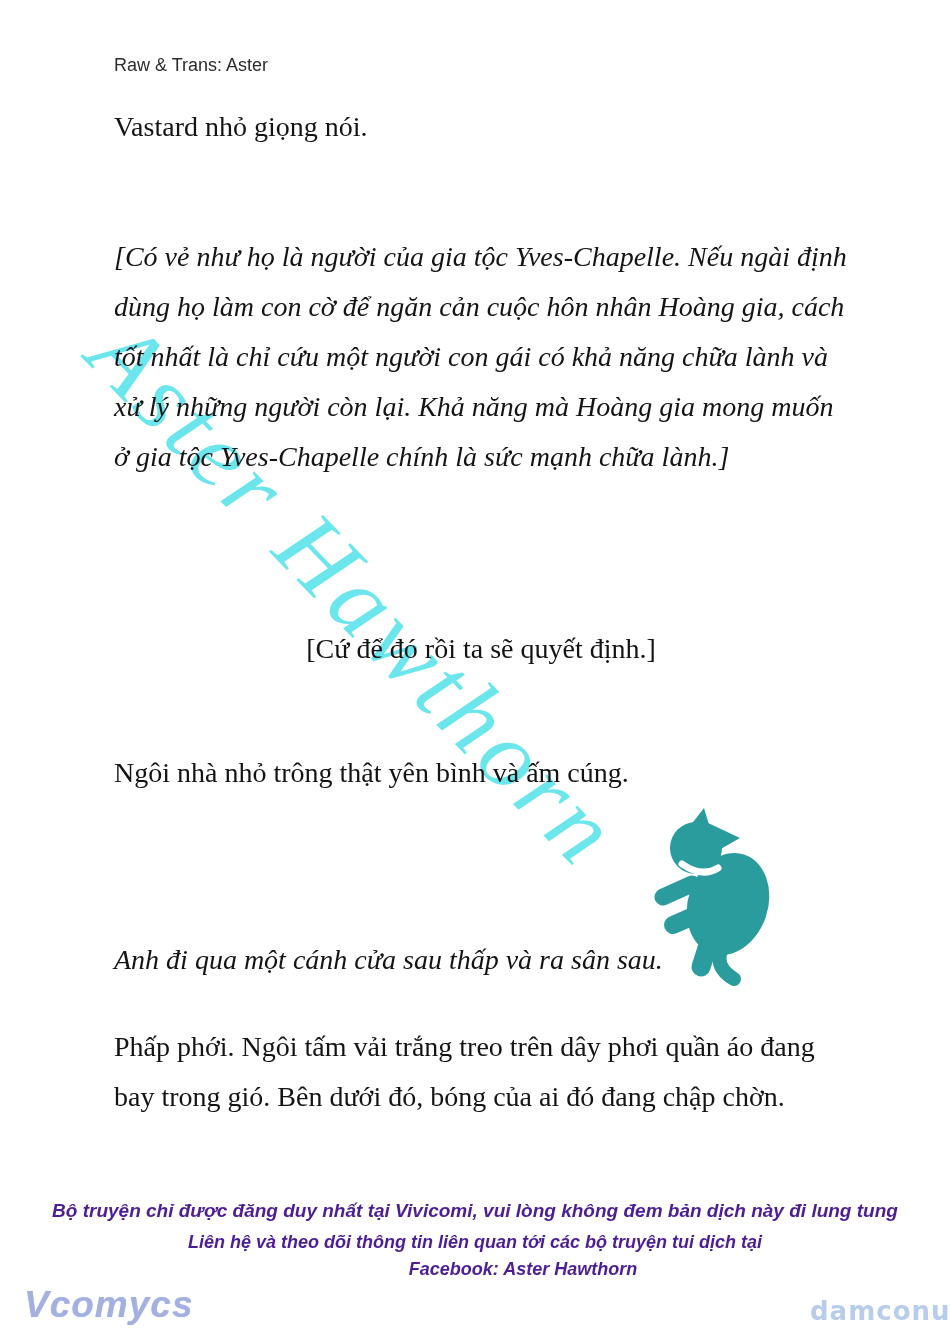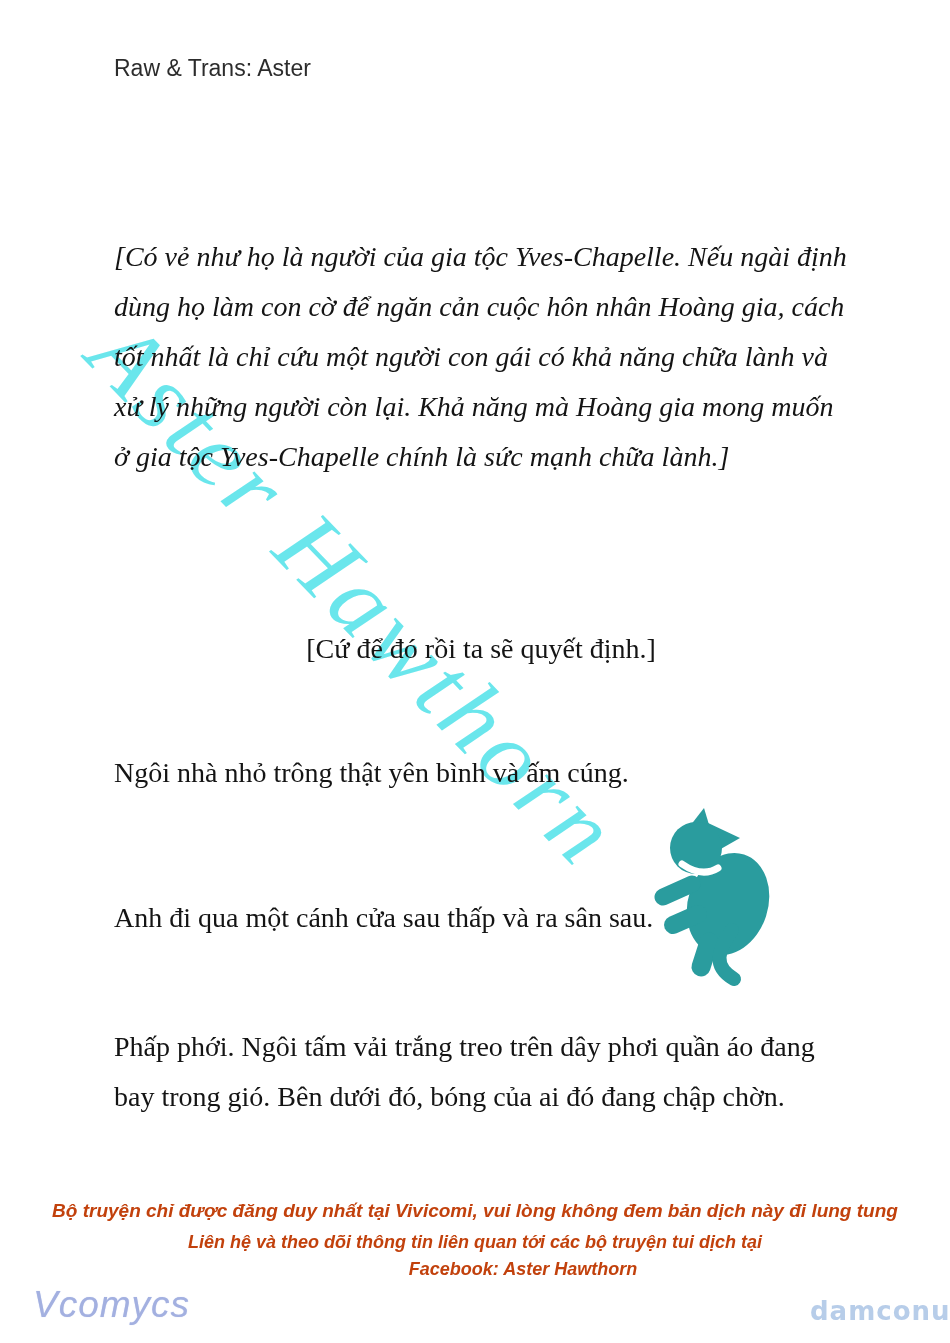--- a/index.html
+++ b/index.html
@@ -3,73 +3,73 @@
 <meta charset="utf-8">
 <style>
   html,body{margin:0;padding:0;background:#ffffff;}
   .page{
     position:relative;width:950px;height:1343px;margin:0 auto;
     background:#ffffff;overflow:hidden;
     font-family:"Liberation Serif",serif;color:#141414;
   }
   .credit{
     position:absolute;left:114px;top:55px;
-    font-family:"Liberation Sans",sans-serif;font-size:23px;color:#2c2c2c;
+    font-family:"Liberation Sans",sans-serif;font-size:18px;color:#2c2c2c;
     z-index:2;
   }
   .para{
     position:absolute;left:114px;width:734px;margin:0;
     font-size:28px;line-height:50px;color:#141414;z-index:2;
     text-align:left;
   }
   .p0{top:102px;}
   .p1{top:232px;font-style:italic;}
   .p2{top:624px;text-align:center;}
   .p3{top:748px;}
-  .p4{top:893px;}
+  .p4{top:935px;font-style:italic;}
   .p5{top:1022px;}
   .watermark{
     position:absolute;left:148px;top:298px;z-index:1;
     transform:rotate(46deg);transform-origin:0 0;
     font-family:"Liberation Serif",serif;font-style:italic;
     font-size:98px;letter-spacing:6px;white-space:nowrap;
     color:#6ae6ec;
   }
   .cat{position:absolute;left:652px;top:808px;z-index:3;}
   .foot{
     position:absolute;left:0;width:950px;text-align:center;z-index:2;
     font-family:"Liberation Sans",sans-serif;font-weight:bold;font-style:italic;
-    color:#c2410c;margin:0;
+    color:#4c1d95;margin:0;
   }
   .f0{top:1200px;font-size:19px;}
   .f1{top:1232px;font-size:18px;font-style:italic;}
   .f2{top:1259px;font-size:18px;padding-left:48px;}
   .logo-left{
     position:absolute;left:24px;top:1284px;z-index:2;
-    font-family:"Liberation Sans",sans-serif;font-style:italic;font-weight:normal;
+    font-family:"Liberation Sans",sans-serif;font-style:italic;font-weight:bold;
     font-size:37px;letter-spacing:1px;color:#a3b0e0;
     text-shadow:0 0 1px #c8d1ef;
-    margin-left:9px;
   }
   .logo-right{
     position:absolute;left:810px;top:1296px;z-index:2;
     font-family:"DejaVu Sans",sans-serif;font-weight:bold;
     font-size:26px;letter-spacing:1px;color:#b7cde9;
     text-shadow:0 0 5px #ffffff,0 0 2px #ffffff;
   }
 </style>
 </head>
 <body>
 
 <div class="page">
 
   <div class="watermark">Aster Hawthorn</div>
 
   <div class="credit">Raw &amp; Trans: Aster</div>
 
+  <p class="para p0">Vastard nhỏ giọng nói.</p>
   <p class="para p1">[Có vẻ như họ là người của gia tộc Yves-Chapelle. Nếu ngài định dùng họ làm con cờ để ngăn cản cuộc hôn nhân Hoàng gia, cách tốt nhất là chỉ cứu một người con gái có khả năng chữa lành và xử lý những người còn lại. Khả năng mà Hoàng gia mong muốn ở gia tộc Yves-Chapelle chính là sức mạnh chữa lành.]</p>
   <p class="para p2">[Cứ để đó rồi ta sẽ quyết định.]</p>
   <p class="para p3">Ngôi nhà nhỏ trông thật yên bình và ấm cúng.</p>
   <p class="para p4">Anh đi qua một cánh cửa sau thấp và ra sân sau.</p>
   <p class="para p5">Phấp phới. Ngôi tấm vải trắng treo trên dây phơi quần áo đang bay trong gió. Bên dưới đó, bóng của ai đó đang chập chờn.</p>
 
   <svg class="cat" width="124" height="184" viewBox="0 0 124 184" xmlns="http://www.w3.org/2000/svg">
     <g fill="#2a9c9e" stroke="none">
       <polygon points="38,18 52,0 58,20"></polygon>
       <polygon points="54,14 88,30 60,46"></polygon>

